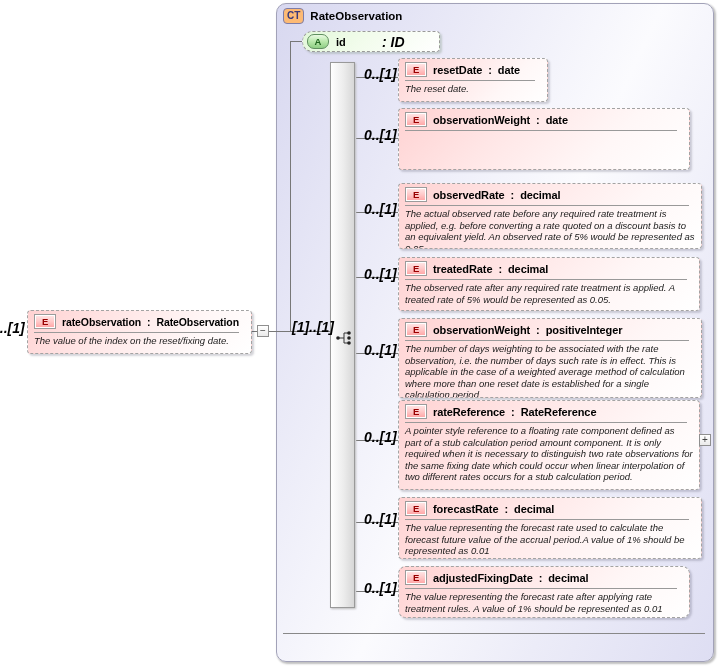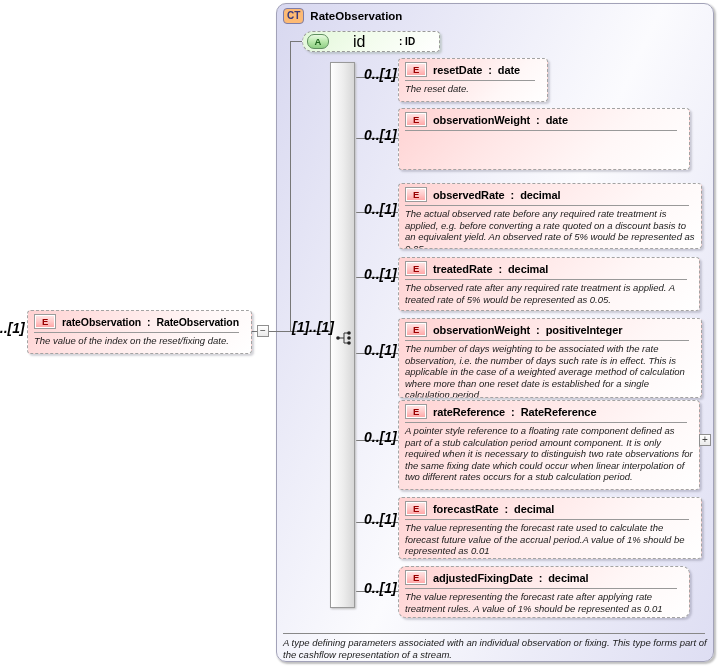--- a/index.html
+++ b/index.html
@@ -26,22 +26,22 @@
     border:1px dashed #9a9a9a; border-radius:11px 4px 4px 11px; box-sizing:border-box;
     background:linear-gradient(135deg,#e2f7d9 0%,#f2fcec 45%,#ffffff 100%);
     box-shadow:2px 2px 2px rgba(90,120,90,0.25);
     display:flex; align-items:center; padding-left:4px;
   }
   .a-badge {
     width:20px; height:13px; border:1px solid #5f8f5f; border-radius:7px; flex:0 0 auto;
     background:linear-gradient(180deg,#eafae2 0%,#b9e8ab 50%,#8fce84 100%);
     color:#1e641e; font-weight:bold; font-size:9.5px; line-height:13px; text-align:center;
   }
-  .attr-name { font-weight:normal; font-size:16px; color:#000; margin-left:24px; width:46px; }
-  .attr-type { font-weight:bold; font-size:10px; color:#000; }
+  .attr-name { font-weight:bold; font-size:11px; color:#000; margin-left:7px; width:46px; }
+  .attr-type { font-weight:bold; font-size:14px; color:#000;font-style:italic; }
   
   .seq-bar {
     position:absolute; left:330px; top:62px; width:25px; height:546px; z-index:2;
     border:1px solid #999; box-sizing:border-box;
     background:linear-gradient(90deg,#ffffff 0%,#ececec 55%,#d7d7d7 100%);
     box-shadow:1px 1px 2px #bcbcbc;
   }
   .seq-icon { position:absolute; left:334px; top:330px; width:20px; height:16px; z-index:3; }
   
   .hline { position:absolute; height:1px; background:#777; z-index:1; }
@@ -230,15 +230,14 @@
         <span class="e-badge">E</span>
         <span>adjustedFixingDate</span>
         <span> : </span>
         <span>decimal</span>
       </div>
     <div class="card-sep"></div>
     <div class="card-ann">The value representing the forecast rate after applying rate treatment rules. A value of 1% should be represented as 0.01</div>
   </div>
 
   <div class="panel-sep"></div>
-  <div class="panel-ann">A type defining parameters associated with an individual observation or fixing. This type forms part of the cashflow representation of a stream.</div>
 
 </div>
 
 </body></html>

